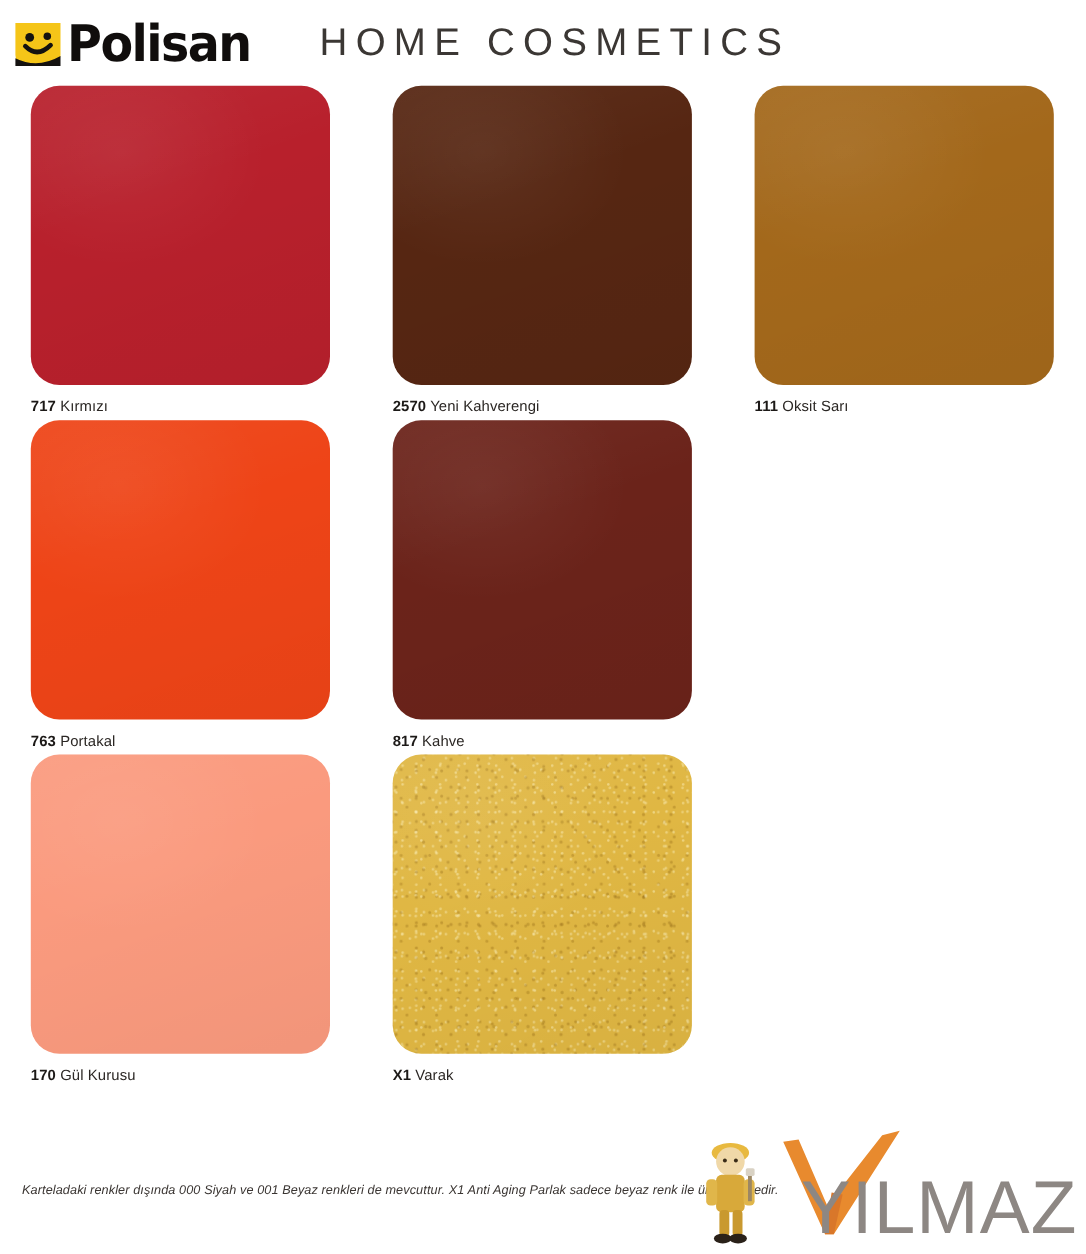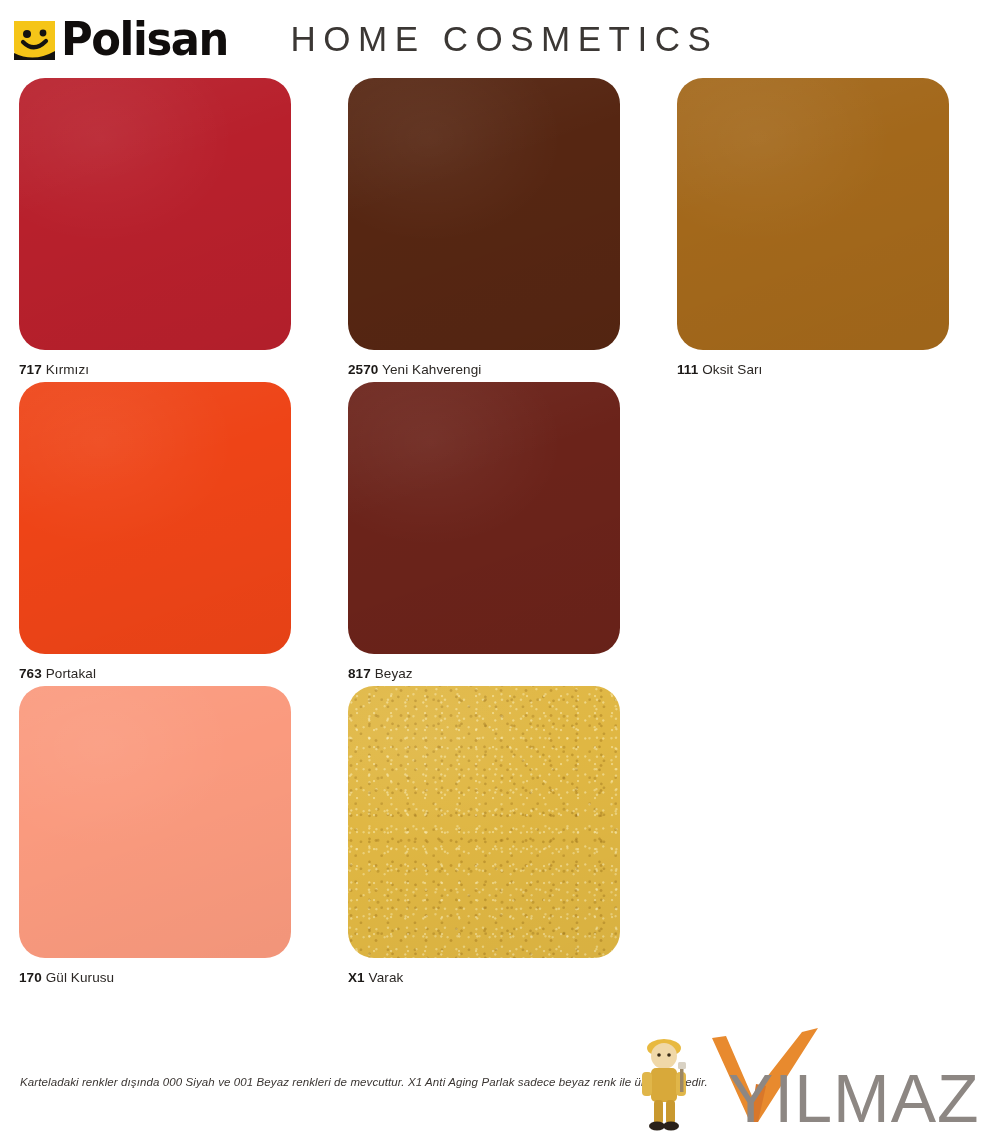--- a/index.html
+++ b/index.html
@@ -66,21 +66,21 @@
     left: 0;
     width: 987px;
   }
   .row {
     display: flex;
     width: 987px;
     margin-bottom: 5px;
   }
   .cell {
     width: 329px;
-    padding-left: 19px;
+    padding-left: 28px;
     padding-right: 10px;
   }
   .swatch {
     width: 272px;
     height: 272px;
     border-radius: 26px;
     position: relative;
     overflow: hidden;
   }
   .swatch.sheen::after {
@@ -225,21 +225,21 @@
       <div class="swatch sheen" style="background-color: rgb(238, 68, 23);"></div>
       <div class="label">
         <span class="code">763</span>
         <span class="nm">Portakal</span>
       </div>
     </div>
     <div class="cell">
       <div class="swatch sheen" style="background-color: rgb(107, 35, 26);"></div>
       <div class="label">
         <span class="code">817</span>
-        <span class="nm">Beyaz</span>
+        <span class="nm">Kahve</span>
       </div>
     </div>
   </div>
 
   <div class="row">
     <div class="cell">
       <div class="swatch sheen" style="background-color: rgb(250, 154, 126);"></div>
       <div class="label">
         <span class="code">170</span>
         <span class="nm">Gül Kurusu</span>

